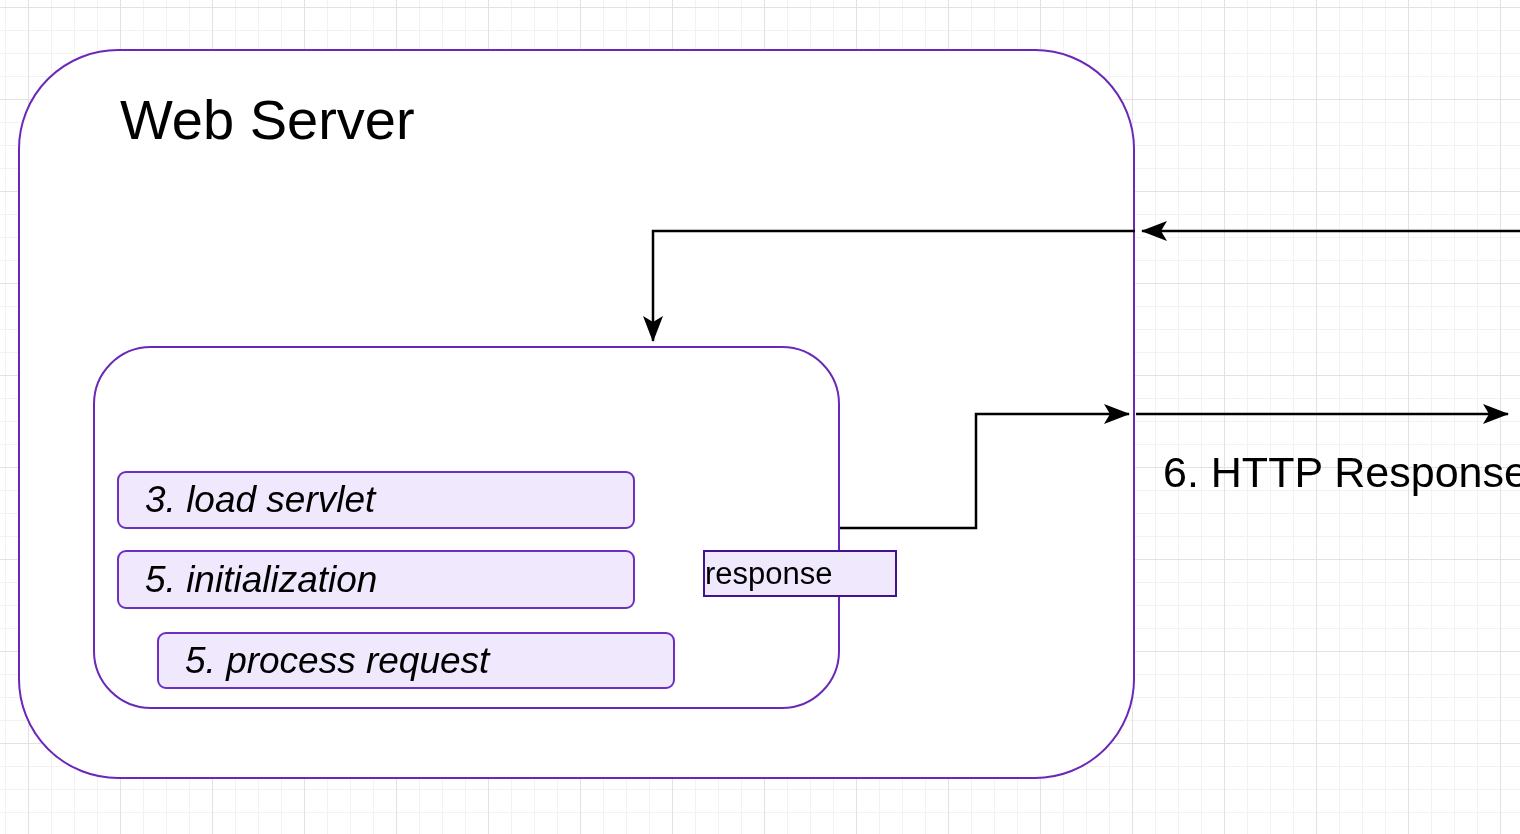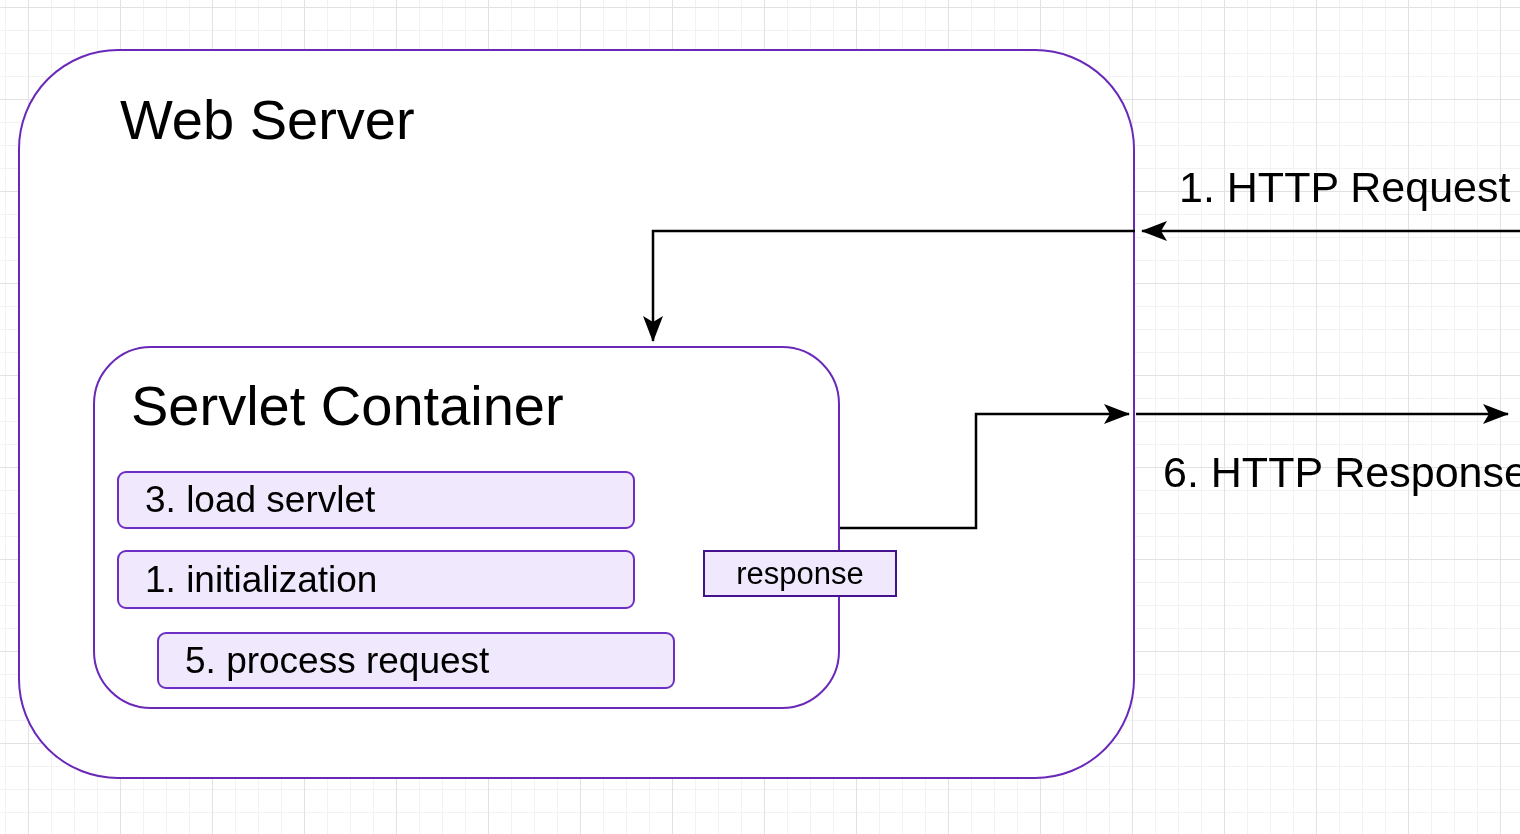--- a/index.html
+++ b/index.html
@@ -59,35 +59,35 @@
     height: 58px;
     box-sizing: border-box;
     background: #f0e8fc;
     border: 2px solid #6d2ec4;
     border-radius: 9px;
     display: flex;
     align-items: center;
     padding-left: 26px;
     font-size: 37px;
     white-space: nowrap;
+    font-style: italic;
   }
   .step-1 { top: 471px; }
   .step-2 { top: 550px; height: 59px; }
   .step-3 { top: 632px; height: 57px; margin-left: 40px; }
 
   .response-box {
     position: absolute;
     left: 703px; top: 550px;
     width: 194px; height: 47px;
     box-sizing: border-box;
     background: #f0e8fc;
     border: 2.5px solid #45128f;
     display: flex;
     align-items: center;
-    justify-content: center;
     font-size: 31px;
     z-index: 5;
   }
 
   .arrow-label {
     position: absolute;
     font-size: 43px;
     line-height: 1;
     white-space: nowrap;
     color: #000000;
@@ -108,37 +108,35 @@
 </style>
 </head>
 <body>
 
 <div class="canvas">
 
   <div class="box web-server-box"></div>
   <div class="container-title ws-title">Web Server</div>
 
   <div class="box servlet-box"></div>
-  <div class="container-title sc-title">Servlet Container</div>
 
   <div class="step-box step-1">
     <span>3. load servlet</span>
   </div>
   <div class="step-box step-2">
-    <span>1. initialization</span>
+    <span>5. initialization</span>
   </div>
   <div class="step-box step-3">
     <span>5. process request</span>
   </div>
 
   <div class="response-box">
     <span>response</span>
   </div>
 
-  <div class="arrow-label lbl-request">1. HTTP Request</div>
   <div class="arrow-label lbl-response">6. HTTP Response</div>
 
   <svg class="arrows" viewBox="0 0 1520 834" xmlns="http://www.w3.org/2000/svg">
     <defs>
       <marker id="ah" markerUnits="userSpaceOnUse" markerWidth="26" markerHeight="20" refX="25" refY="10" orient="auto">
         <path d="M26,10 L0,0 L6,10 L0,20 Z" fill="#000000"></path>
       </marker>
     </defs>
 
     <path d="M1520,231 L1142,231" fill="none" stroke="#000000" stroke-width="2.5" marker-end="url(#ah)"></path>

